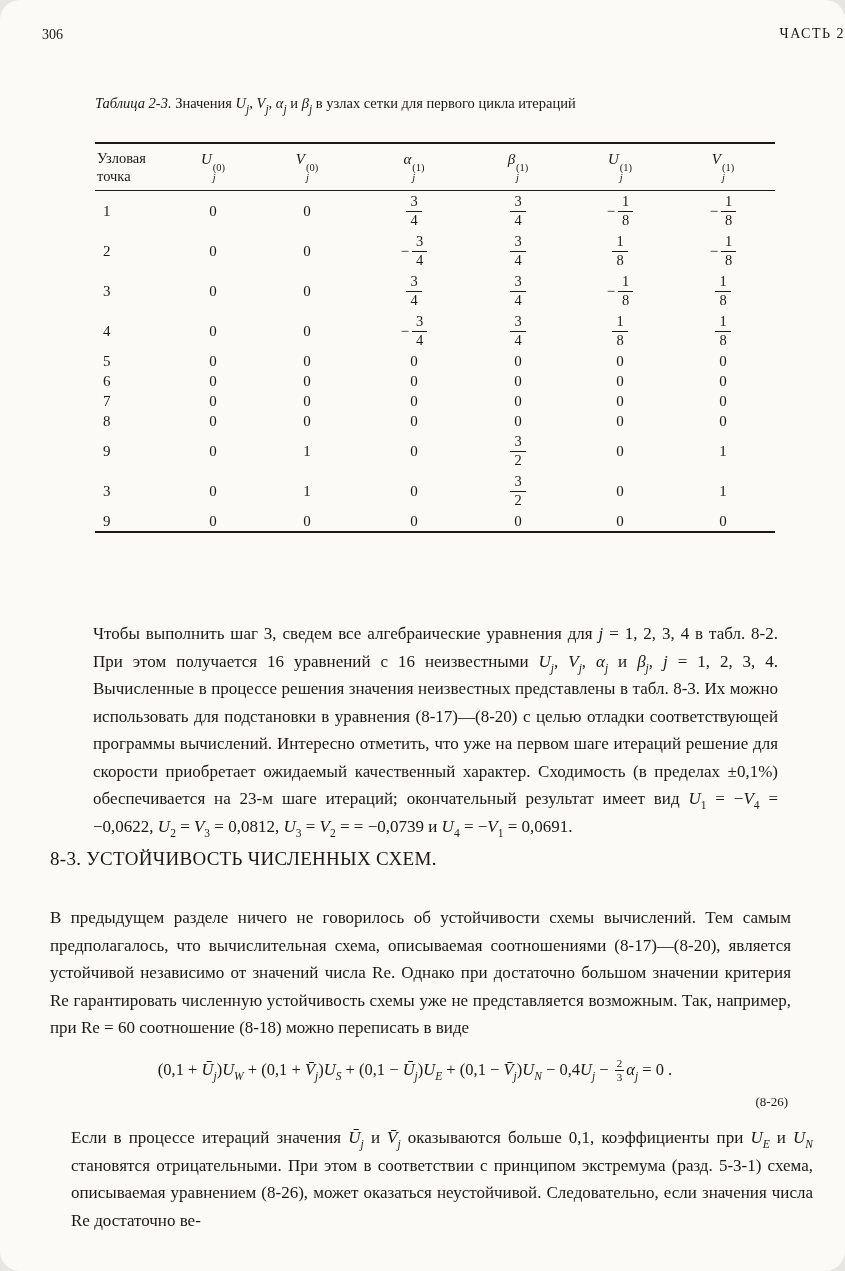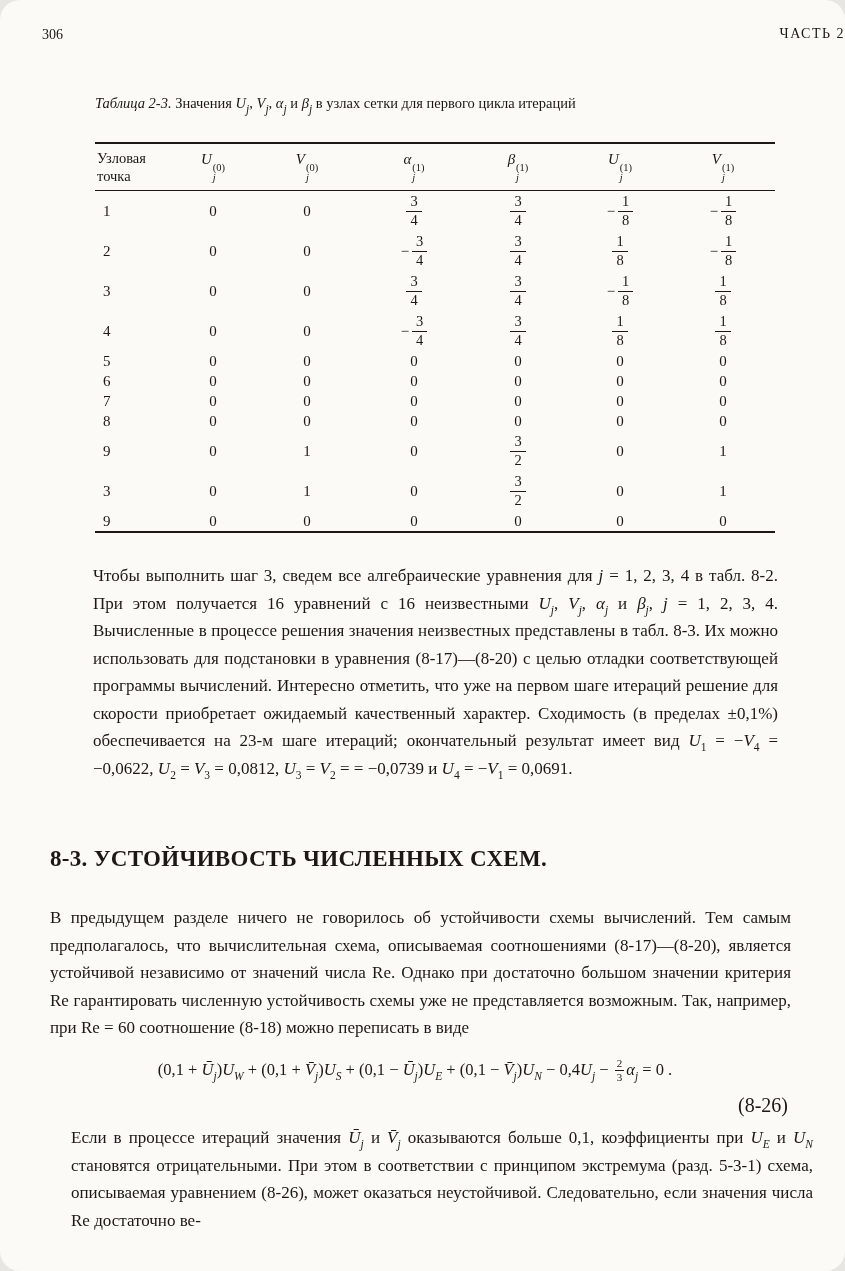--- a/index.html
+++ b/index.html
@@ -20,31 +20,31 @@
   tr.r-short td{height:20px;}
   .tfrac{display:inline-block;vertical-align:middle;text-align:center;font-size:14.5px;}
   .tfrac .fnum{display:block;line-height:15px;padding:0 4px 1.5px;border-bottom:1.4px solid #1b1815;}
   .tfrac .fden{display:block;line-height:15px;padding-top:1.5px;}
   .mns{display:inline-block;vertical-align:middle;margin-right:3px;}
   .mbase{font-style:italic;}
   .ss{display:inline-flex;flex-direction:column;text-align:left;font-size:10.5px;
       line-height:10.5px;vertical-align:-7px;margin-left:1px;}
   .ss-sub{font-style:italic;}
   .para{position:absolute;text-align:justify;font-size:17px;line-height:27.5px;}
-  .p1{top:562px;left:93px;width:685px;}
+  .p1{top:620px;left:93px;width:685px;}
   .p2{top:904px;left:50px;width:741px;}
   .p3{top:1124px;left:47px;width:742px;margin-left:24px;}
   sub{font-size:11.5px;line-height:0;vertical-align:-4.5px;}
-  .heading{position:absolute;top:845px;left:50px;width:740px;font-size:23px;
-           font-weight:bold;line-height:28px;letter-spacing:0.3px;}
+  .heading{position:absolute;top:845px;left:50px;width:740px;font-size:19px;
+           font-weight:normal;line-height:28px;letter-spacing:0.3px;}
   .eqline{position:absolute;top:1058px;left:75px;width:680px;font-size:16.5px;text-align:center;}
   .ifrac{display:inline-block;vertical-align:-6px;text-align:center;font-size:11px;margin:0 2px;}
   .ifrac .fnum{display:block;line-height:11px;padding:0 2px 1px;border-bottom:1px solid #1b1815;}
   .ifrac .fden{display:block;line-height:11px;padding-top:1px;}
-  .eqnum{position:absolute;top:1094px;right:57px;font-size:20px;}
+  .eqnum{position:absolute;top:1094px;right:57px;font-size:13px;}
 </style>
 </head>
 <body>
 
 <div class="page">
   <div class="pagenum">306</div>
   <div class="runhead">ЧАСТЬ 2</div>
 
   <div class="caption"><i>Таблица 2-3.</i> Значения <i>U</i><sub><i>j</i></sub>, <i>V</i><sub><i>j</i></sub>, <i>α</i><sub><i>j</i></sub> и <i>β</i><sub><i>j</i></sub> в узлах сетки для первого цикла итераций</div>
 

